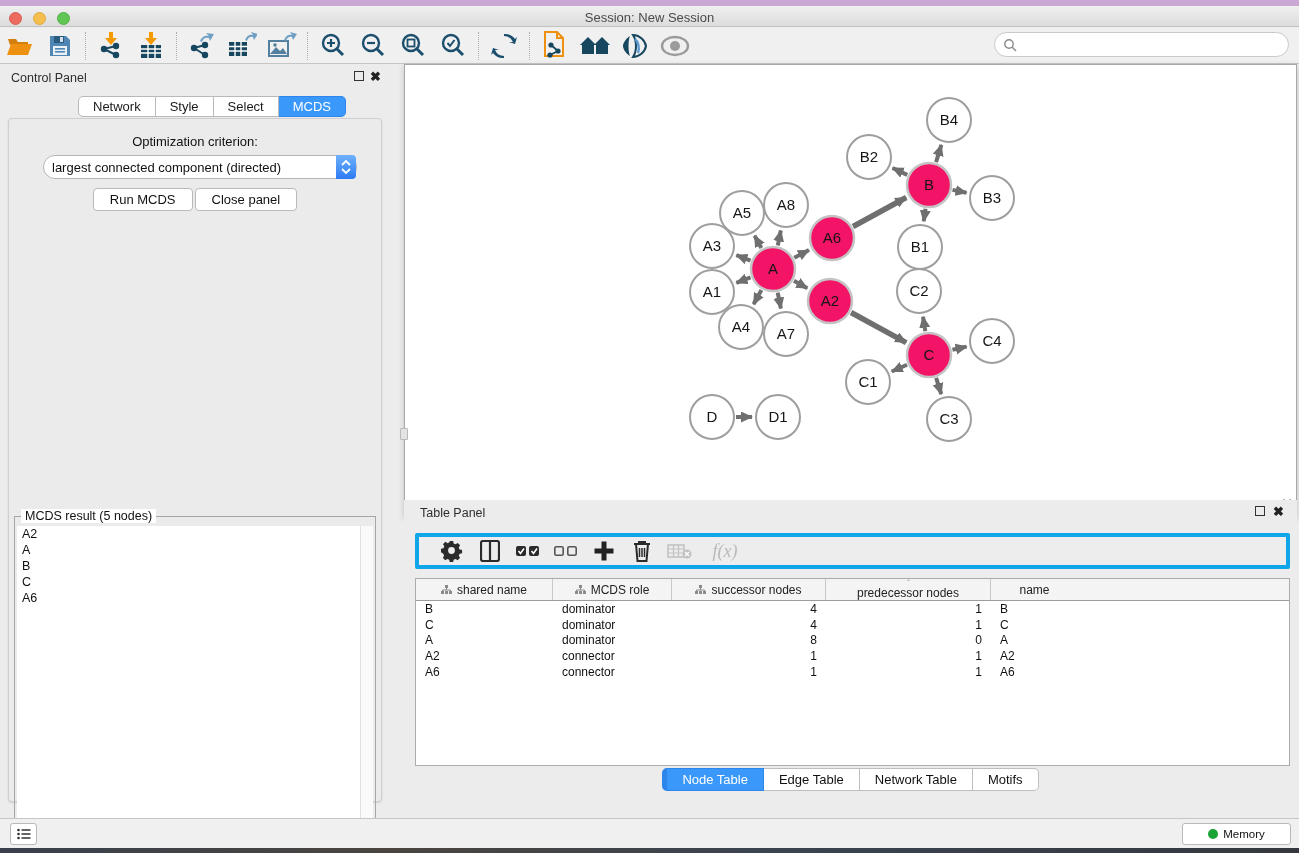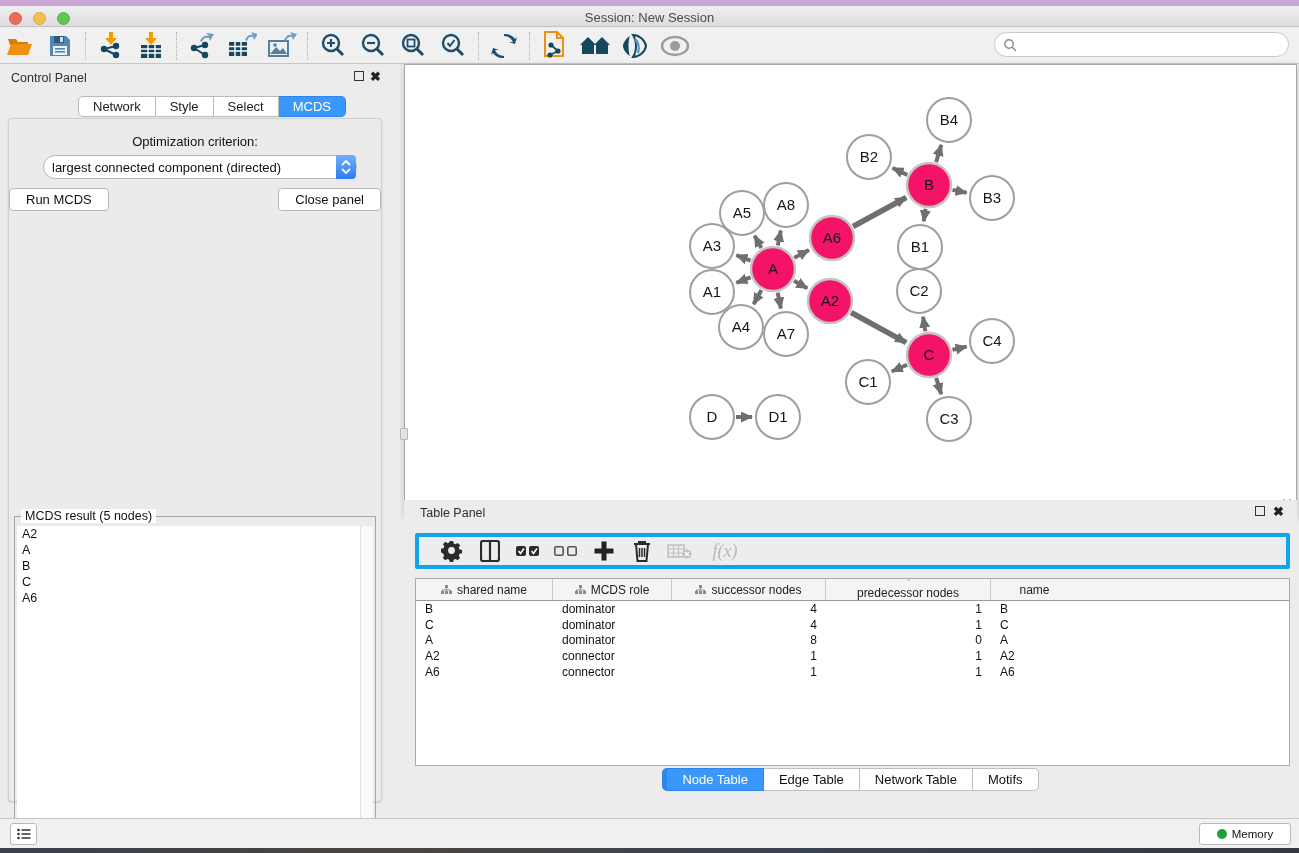--- a/index.html
+++ b/index.html
@@ -41,21 +41,21 @@
   .seg.active { background:#3B98FB; border-color:#2E86EC; color:#FFF; }
   .cbox { position:absolute; left:8px; top:54px; width:374px; height:684px; background:#EBEBEB;
     border:1px solid #CFCFCF; border-radius:4px; box-shadow:0 1px 2px rgba(0,0,0,.12); }
   .opt-label { position:absolute; top:15px; width:100%; text-align:center; font-size:13px; color:#111; }
   .dropdown { position:absolute; left:34px; top:36px; width:314px; height:24px; background:#FFF;
     border:1px solid #B5B5B5; border-radius:12px; font-size:13px; color:#111; display:flex; align-items:center;
     padding-left:8px; }
   .dd-stepper { position:absolute; right:0; top:-1px; width:20px; height:24px; border-radius:0 4px 4px 0;
     background:linear-gradient(#6FB1FC,#2D7BF4); display:flex; flex-direction:column; align-items:center;
     justify-content:center; gap:1px; }
-  .btnrow { position:absolute; top:69px; width:100%; display:flex; justify-content:space-between; gap:2px; }
+  .btnrow { position:absolute; top:69px; width:100%; display:flex; justify-content:center; gap:2px; }
   .btn { background:#FFF; border:1px solid #B9B9B9; border-radius:4px; height:23px; padding:0 16px;
     font-size:13px; color:#111; display:flex; align-items:center; }
   .result-group { position:absolute; left:5px; top:397px; width:362px; height:340px; border:1px solid #A6A6A6; }
   .result-label { position:absolute; left:6px; top:-8px; background:#ffffff; padding:0 4px; font-size:12.5px; color:#111; }
   .result-list { position:absolute; left:2px; right:2px; top:9px; bottom:2px; background:#FFF; overflow:hidden; }
   .result-item { font-size:12.5px; color:#111; line-height:16px; padding-left:5px; }
   .vscroll { position:absolute; top:9px; right:2px; bottom:2px; width:13px; background:#FAFAFA; border-left:1px solid #E2E2E2; }
 
   
   .netwin { position:absolute; left:404px; top:64px; width:893px; height:453px; background:#FFF;
@@ -95,21 +95,21 @@
     color:#111; display:flex; align-items:center; padding:0 15px; }
   .ttab:first-child { border-left:5px solid #701a75; border-radius:5px 0 0 5px; }
   .ttab:last-child { border-radius:0 5px 5px 0; }
   .ttab.active { background:#3B98FB; border-color:#2E86EC; color:#FFF; }
 
   
   .statusbar { position:absolute; left:0; top:818px; width:1299px; height:30px; background:#F0F0F0;
     border-top:1px solid #C6C6C6; }
   .sq-btn { position:absolute; left:10px; top:4px; width:27px; height:22px; background:#FFF;
     border:1px solid #B9B9B9; border-radius:3px; display:flex; align-items:center; justify-content:center; }
-  .mem-btn { position:absolute; right:8px; top:4px; width:92px; height:22px; background:#FFF;
+  .mem-btn { position:absolute; right:8px; top:4px; width:109px; height:22px; background:#FFF;
     border:1px solid #B9B9B9; border-radius:3px; display:flex; align-items:center; justify-content:center;
     gap:5px; font-size:11.5px; color:#111; }
   .mem-dot { width:10px; height:10px; border-radius:50%; background:#1BA336; }
   .dark-strip { position:absolute; left:0; top:848px; width:1299px; height:5px;
     background:linear-gradient(90deg,#39404C,#4A4540 30%,#3A4350 60%,#35393F); }
 </style>
 </head>
 <body>
 
 <div class="app">

